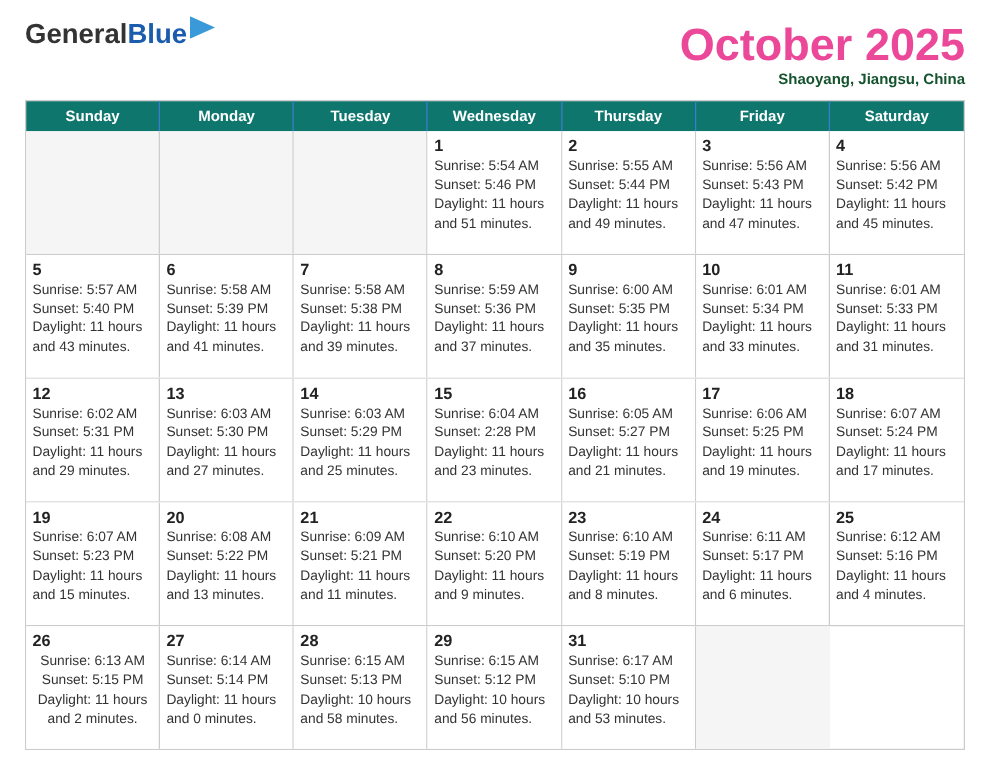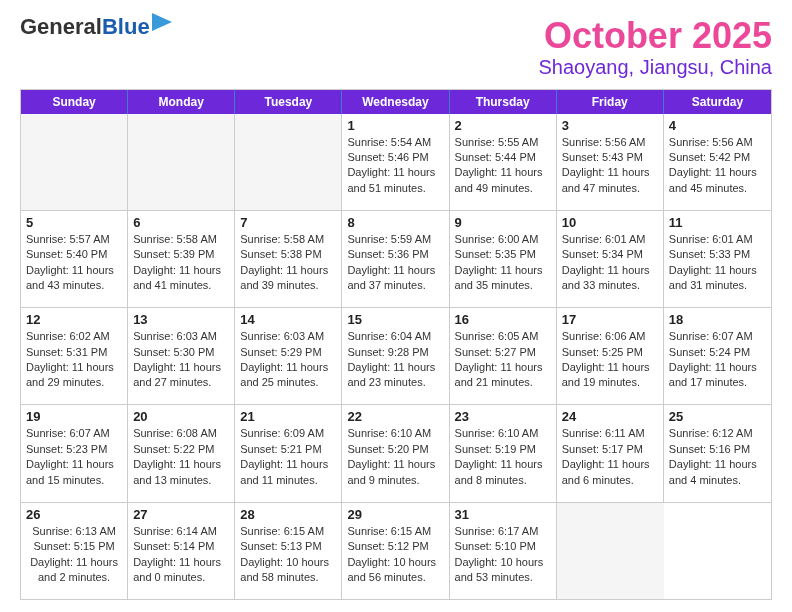--- a/index.html
+++ b/index.html
@@ -38,34 +38,34 @@
     .title-block {
       text-align: right;
     }
     .title-block h1 {
       font-size: 36px;
       font-weight: bold;
       color: #ec4899;
       line-height: 1.1;
     }
     .title-block h2 {
-      font-size: 20px;
-      font-weight: normal;
-      color: #6d28d9;
+      font-size: 12px;
+      font-weight: bold;
+      color: #14532d;
     }
     .calendar {
       flex: 1;
       display: flex;
       flex-direction: column;
       border: 1px solid #ccc;
     }
     .cal-header {
       display: grid;
       grid-template-columns: repeat(7, 1fr);
-      background: #6d28d9;
+      background: #0f766e;
     }
     .cal-header-cell {
       color: #fff;
       font-size: 12px;
       font-weight: bold;
       padding: 5px 4px;
       text-align: center;
       border-right: 1px solid #3a7ccd;
     }
     .cal-header-cell:last-child { border-right: none; }
@@ -226,21 +226,21 @@
           </div>
           <div class="cal-cell">
             <span class="day-num">14</span>
             <div class="sun-info" style="white-space: pre-line;">Sunrise: 6:03 AM
 Sunset: 5:29 PM
 Daylight: 11 hours and 25 minutes.</div>
           </div>
           <div class="cal-cell">
             <span class="day-num">15</span>
             <div class="sun-info" style="white-space: pre-line;">Sunrise: 6:04 AM
-Sunset: 9:28 PM
+Sunset: 2:28 PM
 Daylight: 11 hours and 23 minutes.</div>
           </div>
           <div class="cal-cell">
             <span class="day-num">16</span>
             <div class="sun-info" style="white-space: pre-line;">Sunrise: 6:05 AM
 Sunset: 5:27 PM
 Daylight: 11 hours and 21 minutes.</div>
           </div>
           <div class="cal-cell">
             <span class="day-num">17</span>

